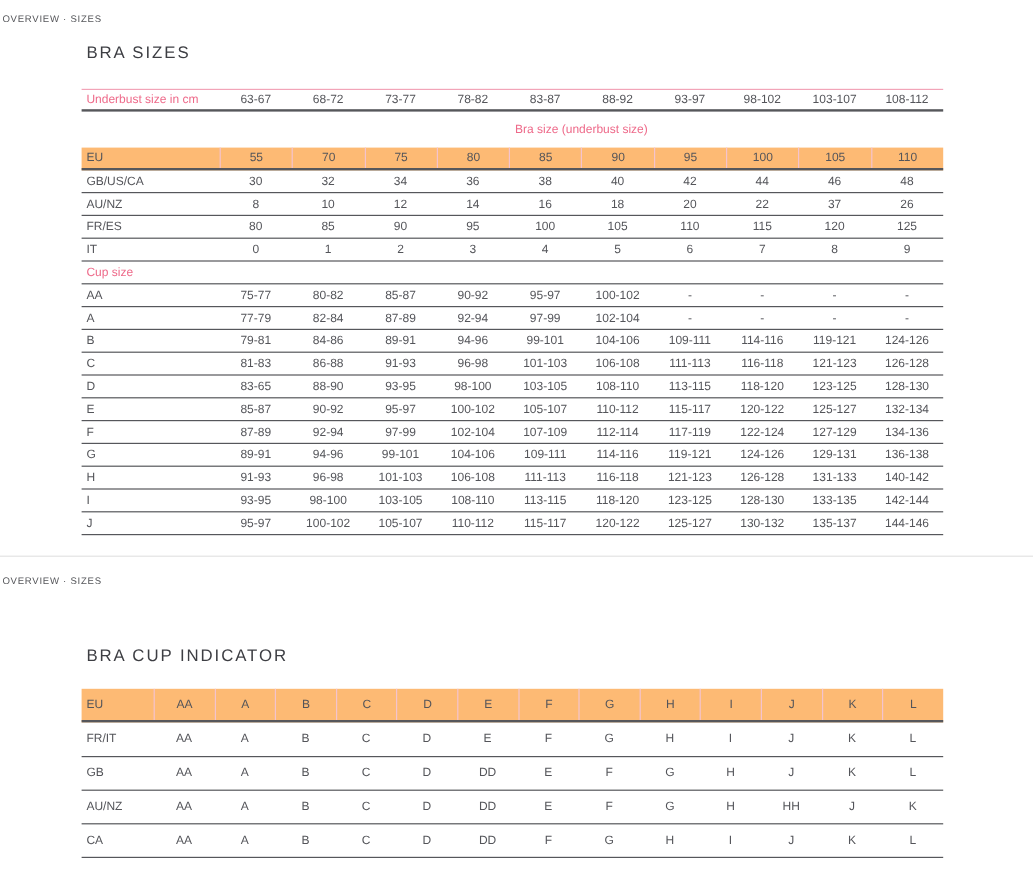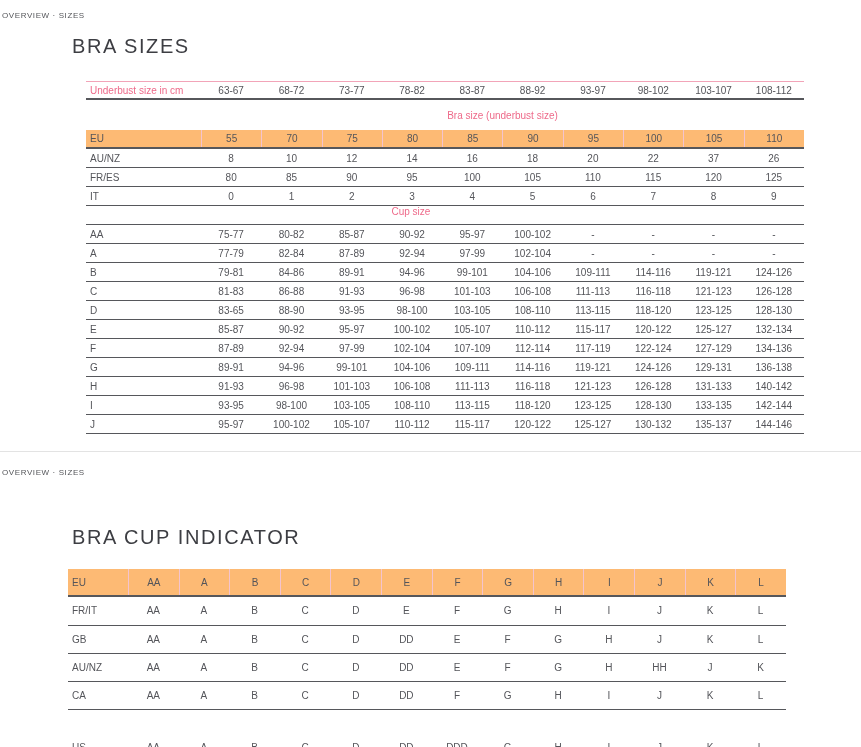--- a/index.html
+++ b/index.html
@@ -8,39 +8,39 @@
 
   .breadcrumb {
     font-size: 8px; letter-spacing: 0.6px; color: #55565a;
     margin-left: 2px; cursor: pointer;
   }
   .bc1 { padding-top: 11px; }
   .bc2 { padding-top: 16px; }
 
   .section { margin-left: 68px; width: 718px; }
   .page-title {
-    font-size: 20px; font-weight: normal; letter-spacing: 1.6px;
+    font-size: 14px; font-weight: normal; letter-spacing: 1.6px;
     color: #3d3e43; margin: 15px 0 0 4px;
   }
 
   
   .tbl { width: 718px; font-size: 10px; color: #54555a; }
   .row { display: flex; align-items: center; height: 19px; border-bottom: 1.5px solid #56575b; }
   .lbl { width: 115px; padding-left: 4px; white-space: nowrap; }
   .cell { flex: 1 1 0; text-align: center; white-space: nowrap; }
   .span-cell { flex: 1 1 0; text-align: center; white-space: nowrap; }
   .pink { color: #ee6a8a; }
 
-  .tbl1 { margin-top: 23px; margin-left: 18px; }
+  .tbl1 { margin-top: 23px; }
   .tbl1 .head { border-top: 1px solid #f2a4b8; border-bottom: 2px solid #56575b; }
   .subhead { height: 30px; border-bottom: none; }
   .row.hl { background: #fdba74; border-bottom: 2px solid #56575b; }
   .row.hl > div { border-left: 1px solid #f4c3ce; height: 100%; display: flex; align-items: center; justify-content: center; }
   .row.hl > .lbl { border-left: none; justify-content: flex-start; }
-  .cuphead { border-bottom: 1.5px solid #56575b; flex-direction: column; }
+  .cuphead { border-bottom: 1.5px solid #56575b; }
 
   .tbl2 { margin-top: 20px; font-size: 10px; }
   .tbl2 .row { height: 28.3px; }
   .tbl2 .lbl { width: 60px; }
   .tbl2 .row:last-child { border-bottom: none; margin-top: 23px; }
 
   .divider { width: 861px; height: 0; border-top: 1px solid #e3e3e3; margin-top: 17px; }
 </style>
 </head>
 <body>
@@ -77,20 +77,33 @@
           <div class="cell">75</div>
           <div class="cell">80</div>
           <div class="cell">85</div>
           <div class="cell">90</div>
           <div class="cell">95</div>
           <div class="cell">100</div>
           <div class="cell">105</div>
           <div class="cell">110</div>
         </div>
         <div class="row">
+          <div class="lbl">GB/US/CA</div>
+          <div class="cell">30</div>
+          <div class="cell">32</div>
+          <div class="cell">34</div>
+          <div class="cell">36</div>
+          <div class="cell">38</div>
+          <div class="cell">40</div>
+          <div class="cell">42</div>
+          <div class="cell">44</div>
+          <div class="cell">46</div>
+          <div class="cell">48</div>
+        </div>
+        <div class="row">
           <div class="lbl">AU/NZ</div>
           <div class="cell">8</div>
           <div class="cell">10</div>
           <div class="cell">12</div>
           <div class="cell">14</div>
           <div class="cell">16</div>
           <div class="cell">18</div>
           <div class="cell">20</div>
           <div class="cell">22</div>
           <div class="cell">37</div>

